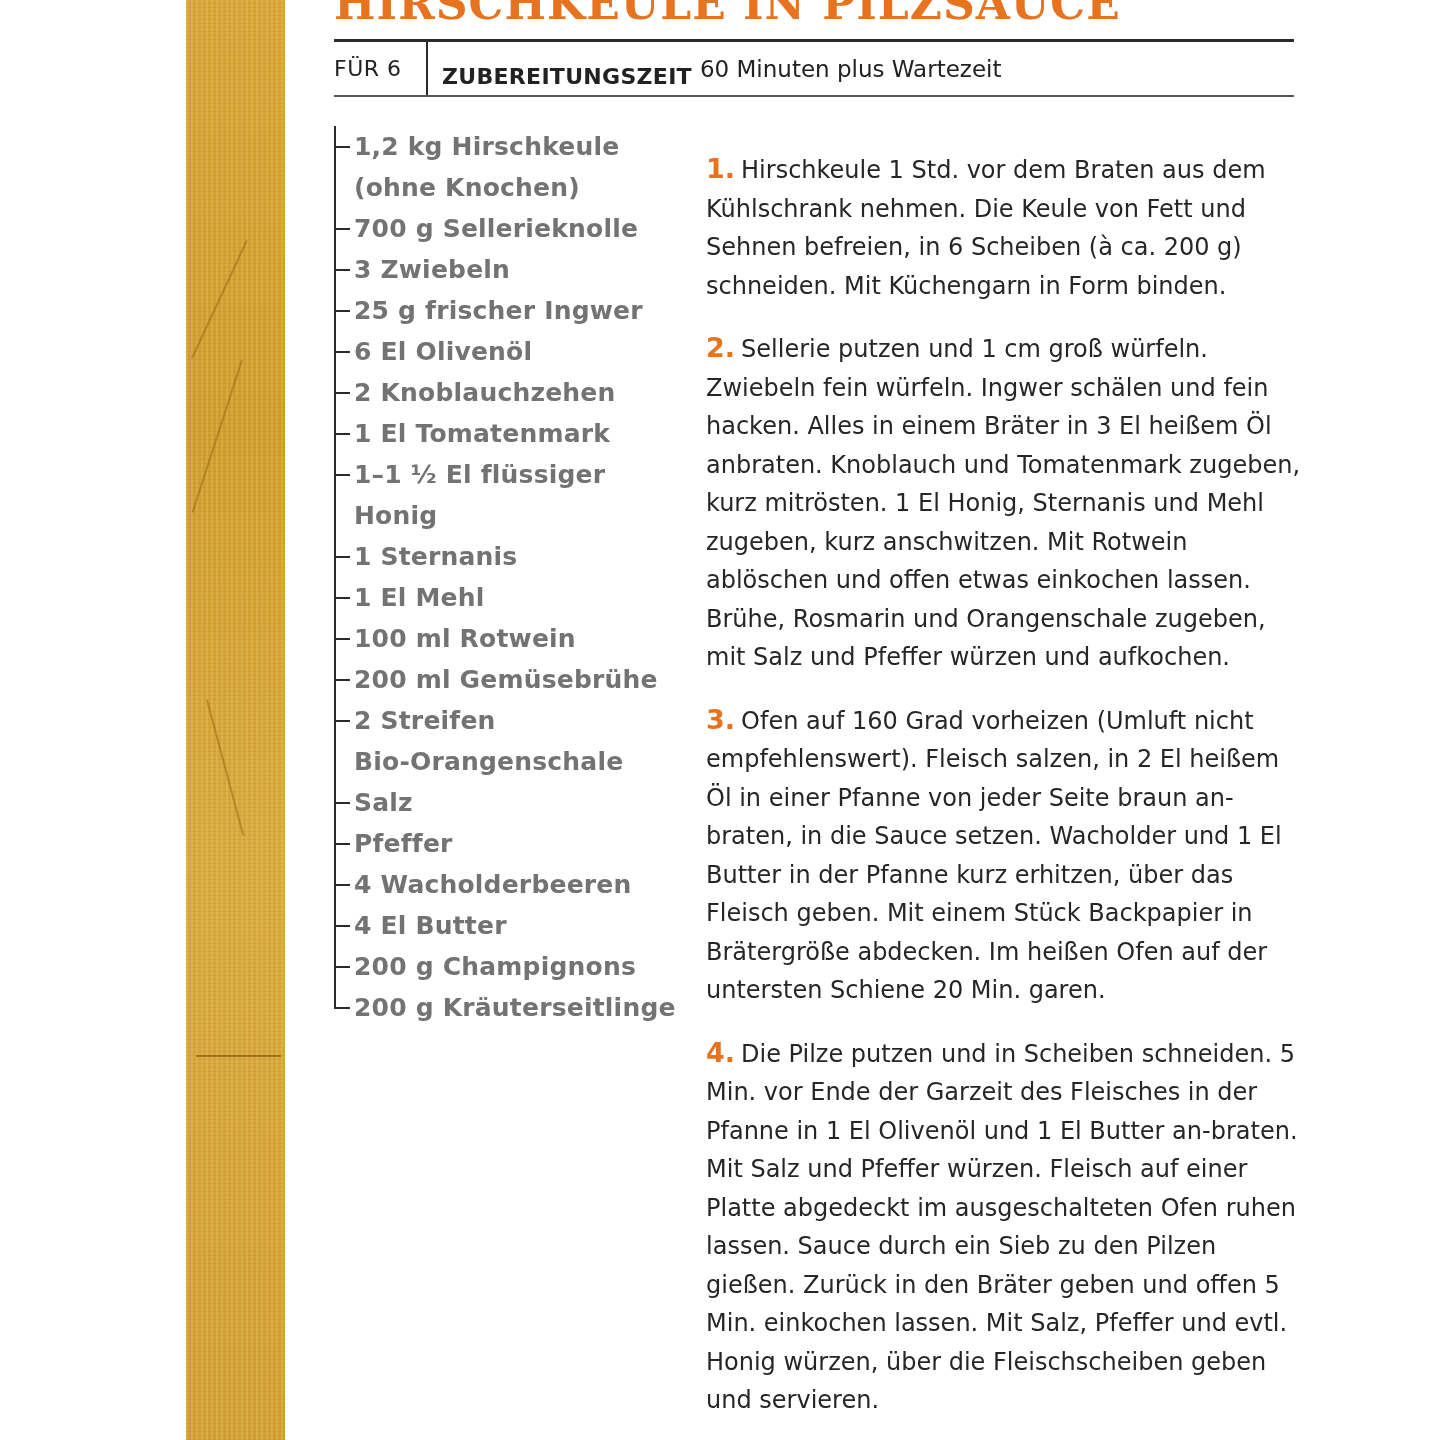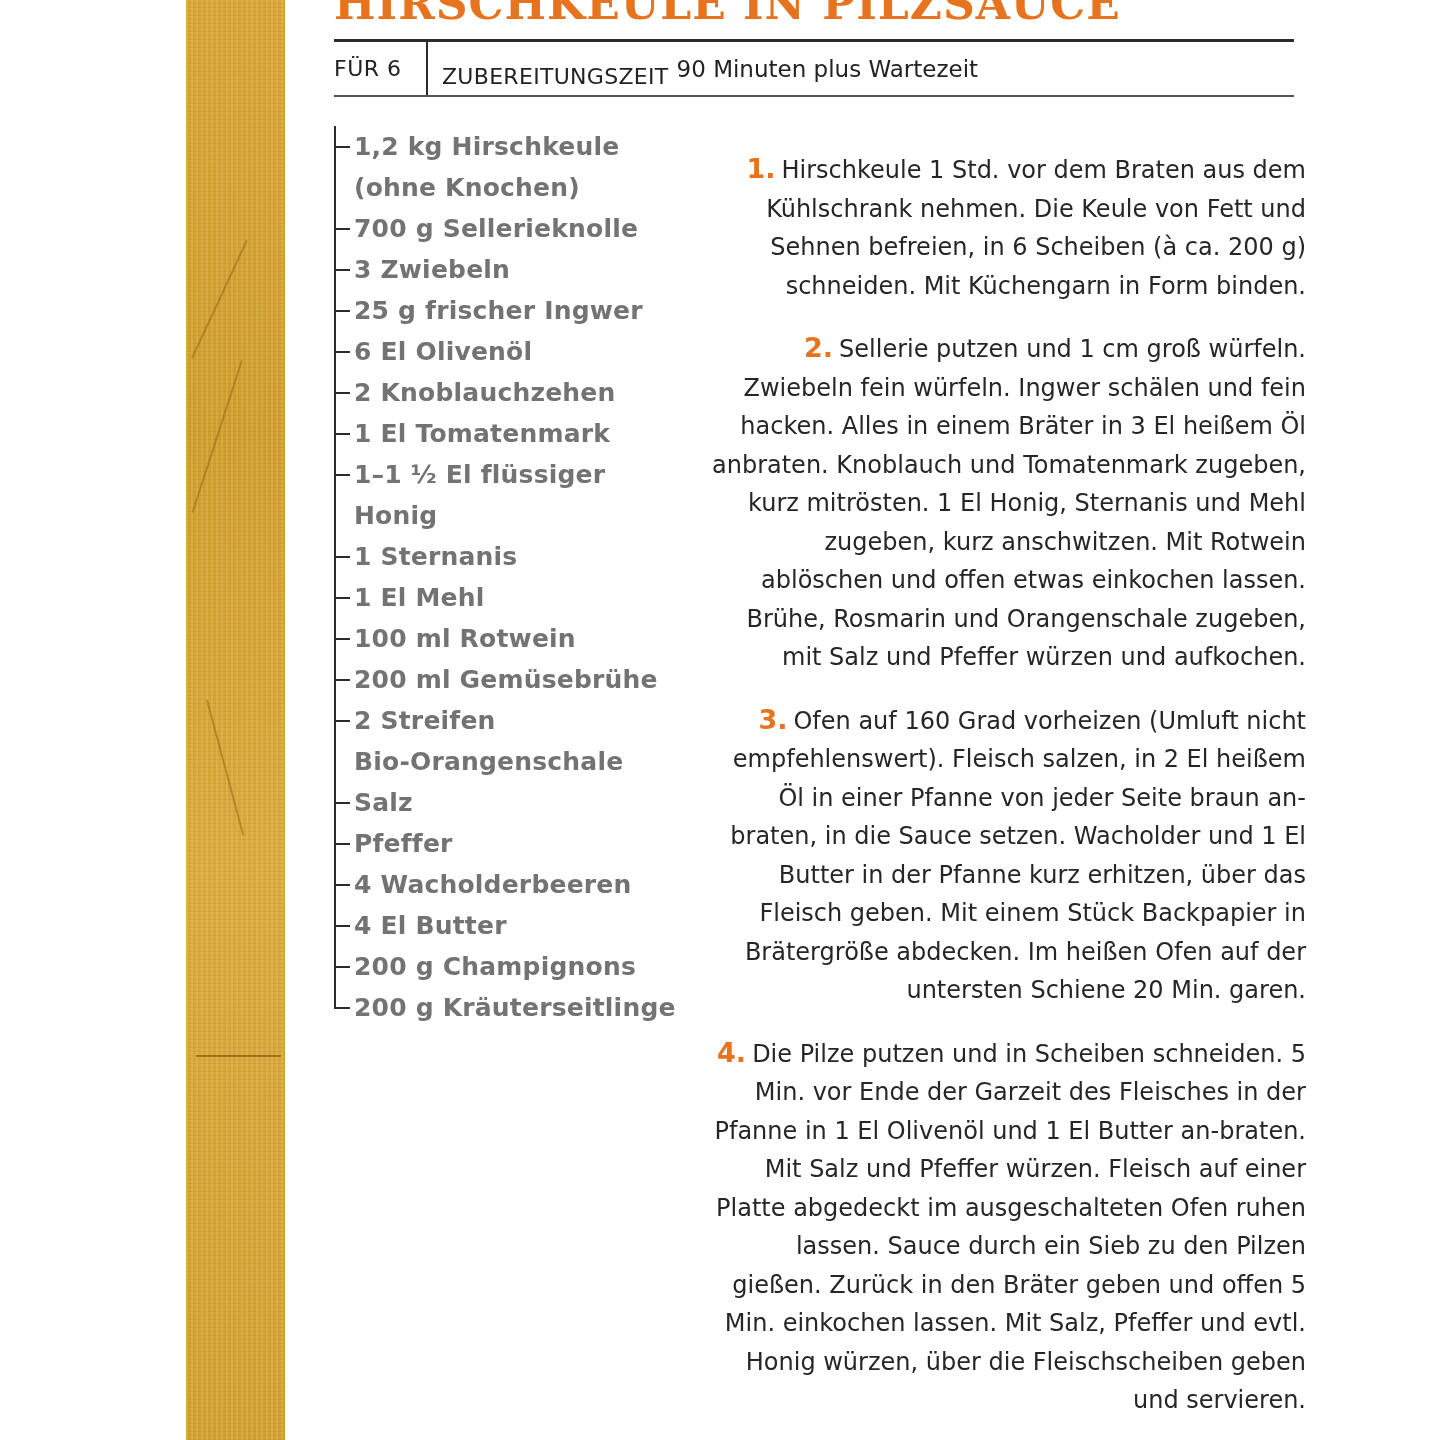--- a/index.html
+++ b/index.html
@@ -29,56 +29,56 @@
       position: absolute; left: 334px; top: 39px; width: 960px; height: 58px;
       border-top: 3px solid #2b2b2b; border-bottom: 2px solid #555;
       display: flex; align-items: center; box-sizing: border-box;
     }
     .meta-servings {
       font-weight: normal; font-size: 22px; padding: 0 14px 0 0; height: 100%;
       display: flex; align-items: center; border-right: 2px solid #2b2b2b; width: 78px;
       letter-spacing: 0.5px;
     }
     .meta-time { padding-left: 14px; font-size: 23px; display: flex; align-items: center; }
-    .meta-time-label { font-weight: normal; font-size: 22px; margin-right: 8px; letter-spacing: 0.3px; margin-top: 16px; }
+    .meta-time-label { font-weight: bold; font-size: 22px; margin-right: 8px; letter-spacing: 0.3px; margin-top: 16px; }
     .ingredients {
       position: absolute; left: 334px; top: 126px; width: 350px;
       border-left: 2px solid #2b2b2b; margin: 0; padding: 0; list-style: none;
     }
     .ingredients li {
       position: relative; font-weight: bold; font-size: 25px; line-height: 41px;
       padding-left: 18px; color: #737373; letter-spacing: 0.2px;
     }
     .ingredients li .tick {
       position: absolute; left: 0; top: 20px; width: 14px; height: 2px; background: #2b2b2b;
     }
     .ingredients li:last-child::after {
       content: ""; position: absolute; left: -4px; top: 22px; width: 4px; height: 40px; background: #fff;
     }
-    .steps { position: absolute; left: 706px; top: 126px; width: 600px; text-align: right; }
+    .steps { position: absolute; left: 706px; top: 126px; width: 600px; }
     .step { font-size: 24px; line-height: 38.5px; color: #262626; margin-bottom: 8px; }
     .step-num { color: #e8731e; font-weight: bold; font-size: 27px; margin-right: 6px; }
   </style>
 </head>
 <body>
 
 <div class="gold-strip">
   <div class="crack" style="left:60px;top:240px;height:130px;transform:rotate(25deg);"></div>
   <div class="crack" style="left:55px;top:360px;height:160px;transform:rotate(18deg);"></div>
   <div class="crack" style="left:20px;top:700px;height:140px;transform:rotate(-15deg);"></div>
   <div class="hline"></div>
 </div>
 
 <h1 class="title">HIRSCHKEULE IN PILZSAUCE</h1>
 
 <div class="meta-bar">
   <div class="meta-servings">FÜR 6</div>
   <div class="meta-time">
     <span class="meta-time-label">ZUBEREITUNGSZEIT</span>
-    <span>90 Minuten plus Wartezeit</span>
+    <span>60 Minuten plus Wartezeit</span>
   </div>
 </div>
 
 <ul class="ingredients">
   <li><span class="tick"></span><span>1,2 kg Hirschkeule</span></li>
   <li class="cont"><span>(ohne Knochen)</span></li>
   <li><span class="tick"></span><span>700 g Sellerieknolle</span></li>
   <li><span class="tick"></span><span>3 Zwiebeln</span></li>
   <li><span class="tick"></span><span>25 g frischer Ingwer</span></li>
   <li><span class="tick"></span><span>6 El Olivenöl</span></li>

